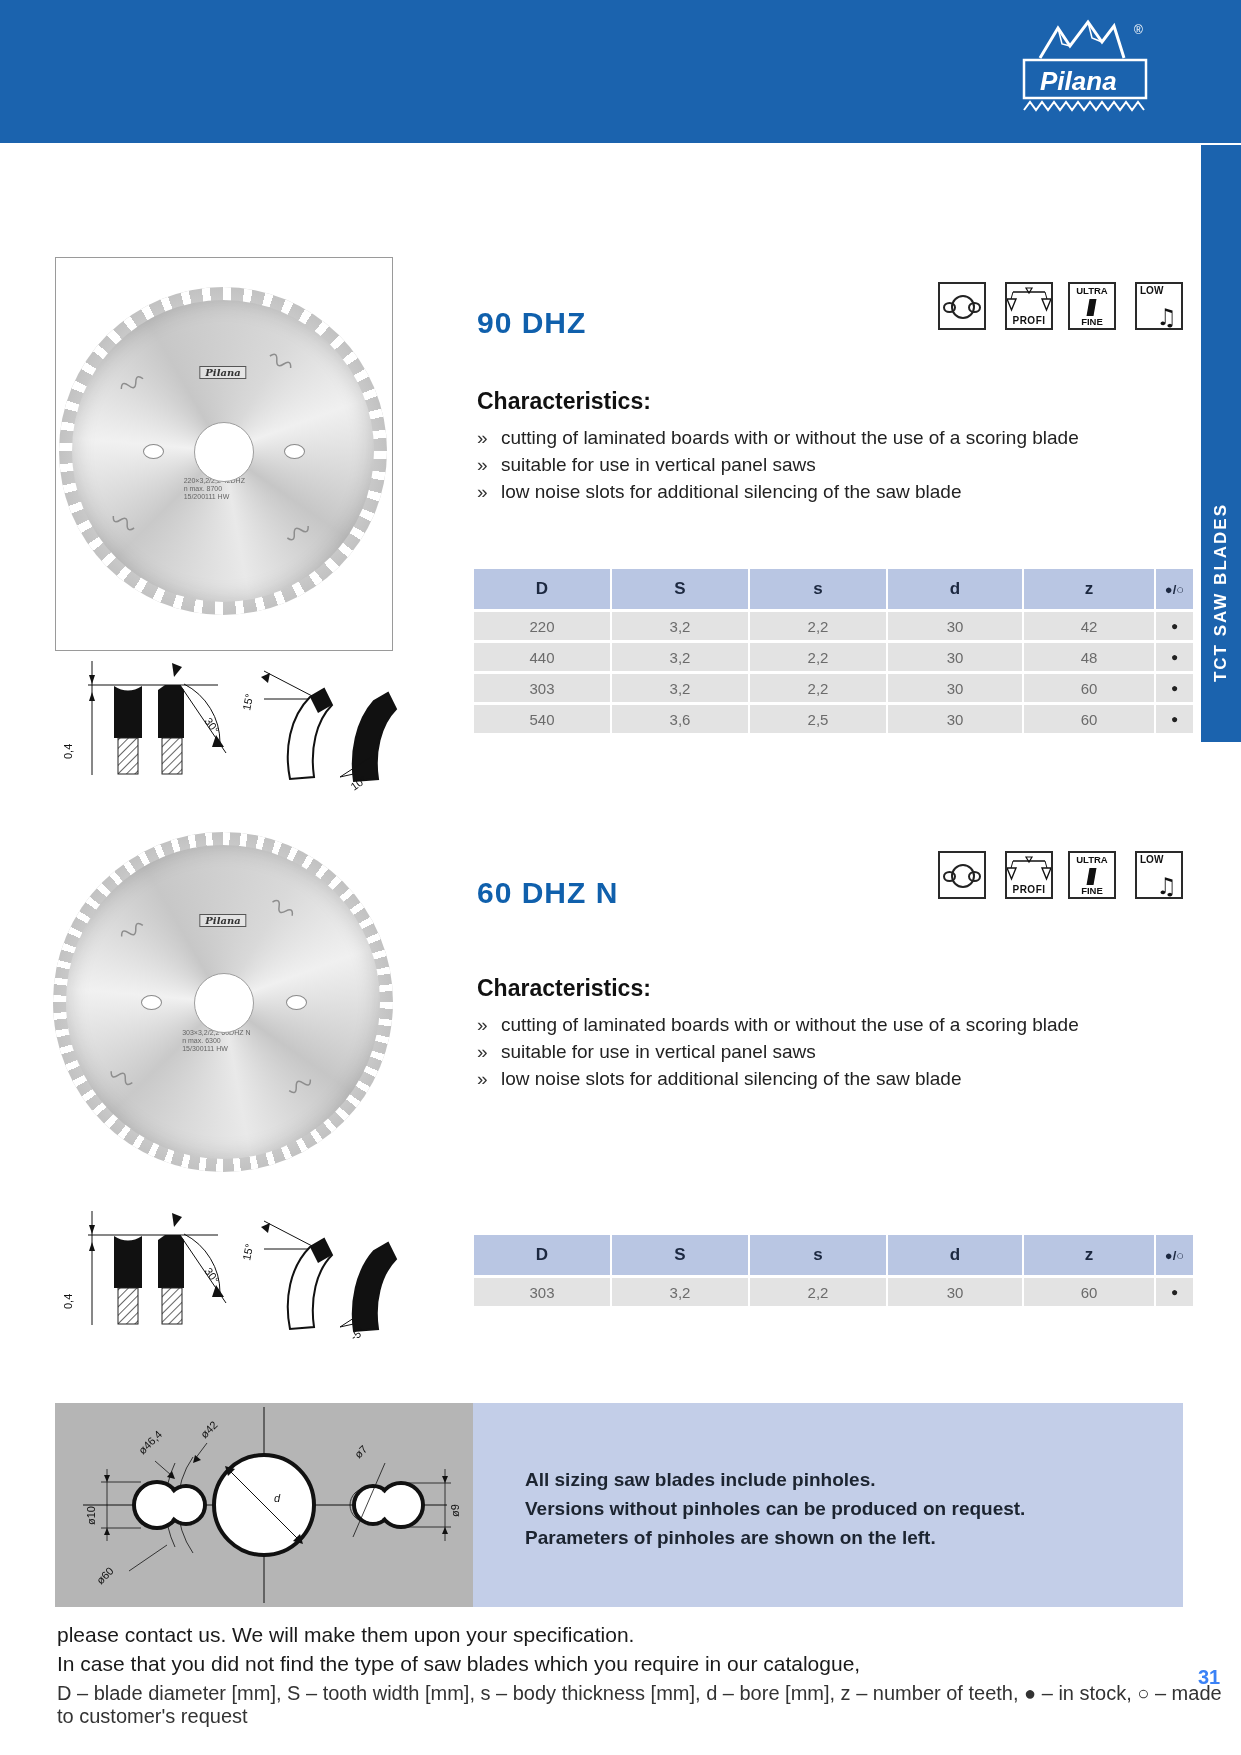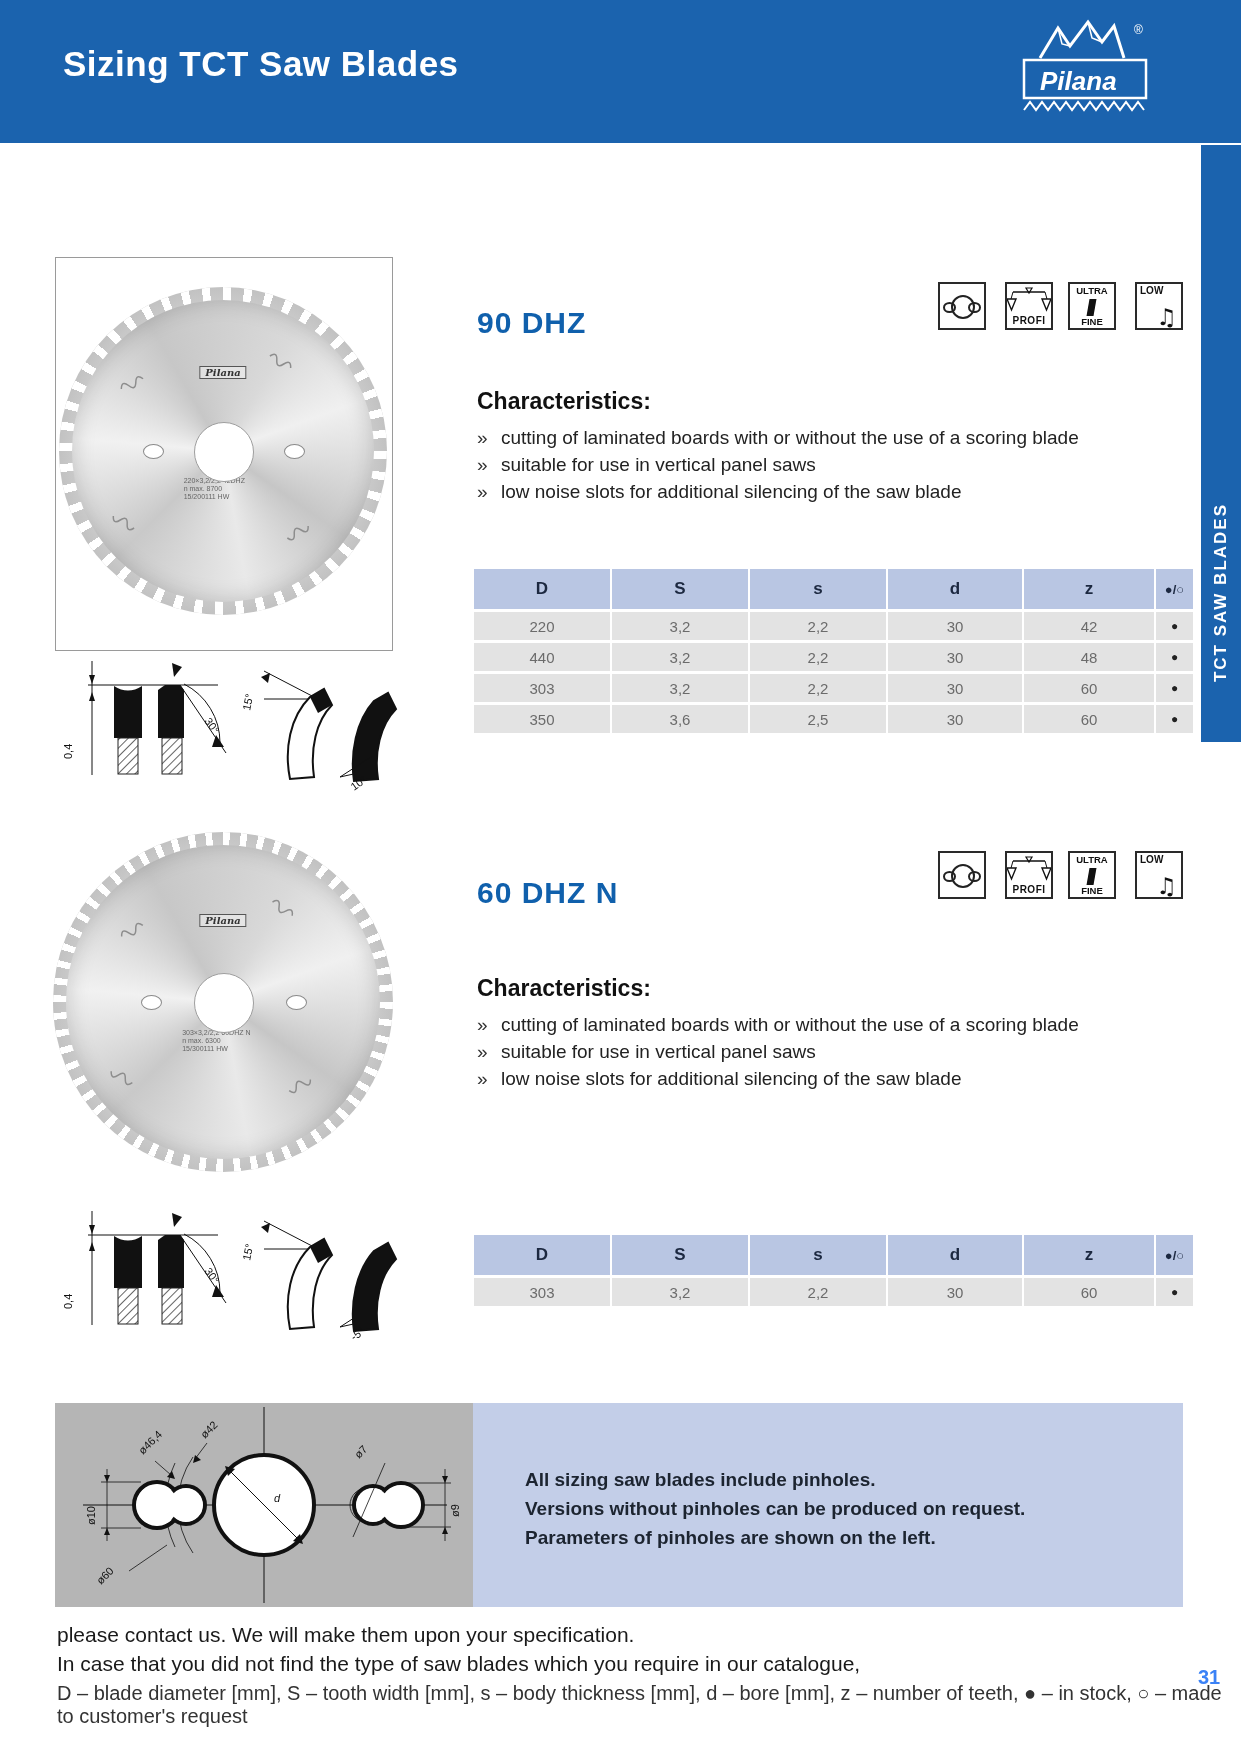--- a/index.html
+++ b/index.html
@@ -73,21 +73,20 @@
   .footnote{position:absolute;left:57px;font-size:21px;color:#1a1a1a;line-height:29px;}
   #legend{position:absolute;left:57px;top:1682px;font-size:20px;color:#333;}
   #pageno{position:absolute;left:1198px;top:1666px;font-size:20px;color:#3b82f6;font-weight:bold;}
 </style>
 </head>
 <body>
 
 <div id="page">
 
   <div id="topbar">
-    <h1>Sizing TCT Saw Blades</h1>
     <svg width="160" height="110" viewBox="0 0 160 110" style="position:absolute;left:1008px;top:14px;">
       <polyline points="32,44 50,14 62,32 80,8 94,28 106,12 116,44" fill="none" stroke="#ffffff" stroke-width="3"></polyline>
       <polyline points="50,14 54,30 62,32" fill="none" stroke="#ffffff" stroke-width="1.5"></polyline>
       <polyline points="80,8 84,24 94,28" fill="none" stroke="#ffffff" stroke-width="1.5"></polyline>
       <text x="126" y="20" font-size="12" fill="#ffffff">®</text>
       <rect x="16" y="46" width="122" height="38" fill="none" stroke="#ffffff" stroke-width="2.5"></rect>
       <text x="32" y="76" font-size="26" fill="#ffffff" font-family="DejaVu Serif, serif" font-style="italic" font-weight="bold">Pilana</text>
       <path d="M16,96 l6,-8 l6,8 l6,-8 l6,8 l6,-8 l6,8 l6,-8 l6,8 l6,-8 l6,8 l6,-8 l6,8 l6,-8 l6,8 l6,-8 l6,8 l6,-8 l6,8 l6,-8 l6,8" fill="none" stroke="#ffffff" stroke-width="2"></path>
     </svg>
   </div>
@@ -196,21 +195,21 @@
     </div>
     <div class="tr">
       <div class="td c0">303</div>
       <div class="td c1">3,2</div>
       <div class="td c2">2,2</div>
       <div class="td c3">30</div>
       <div class="td c4">60</div>
       <div class="td c5 dot">●</div>
     </div>
     <div class="tr">
-      <div class="td c0">350</div>
+      <div class="td c0">540</div>
       <div class="td c1">3,6</div>
       <div class="td c2">2,5</div>
       <div class="td c3">30</div>
       <div class="td c4">60</div>
       <div class="td c5 dot">●</div>
     </div>
   </div>
 
   <svg class="diag" width="345" height="140" viewBox="0 0 345 140" style="left:58px;top:655px;">
     <defs>

